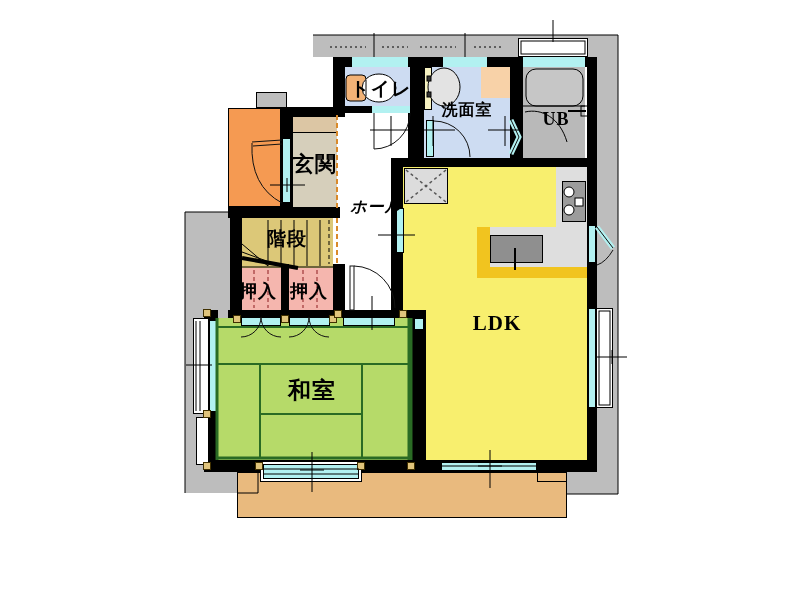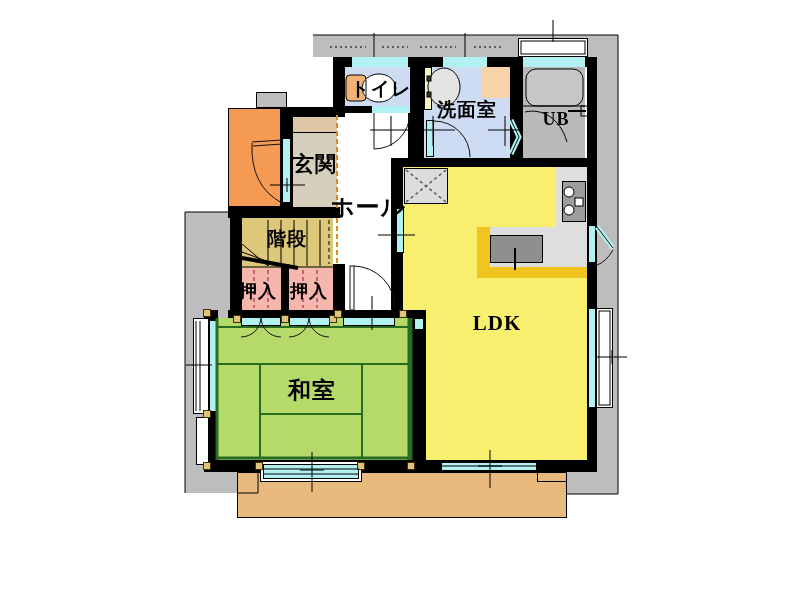--- a/index.html
+++ b/index.html
@@ -251,23 +251,23 @@
       <path d="M312,452 V492"></path>
         <path d="M300,470 H324"></path>
       <path d="M490,450 V488"></path>
         <path d="M478,466 H502"></path>
       <path d="M597,357 H627"></path>
         <path d="M612,350 V364"></path>
     </g>
   </svg>
 
   <div class="lbl" style="left:381px;top:89px;font-size:19px;">トイレ</div>
-  <div class="lbl" style="left:467px;top:110px;font-size:19px;">洗面室</div>
+  <div class="lbl" style="left:467px;top:110px;font-size:16px;">洗面室</div>
   <div class="lbl lbl-serif" style="left:556px;top:109px;font-size:18px;">UB</div>
   <div class="lbl" style="left:315px;top:164px;font-size:21px;">玄関</div>
-  <div class="lbl" style="left:368px;top:207px;font-size:24px;">ホール</div>
+  <div class="lbl" style="left:376px;top:207px;font-size:16px;font-style:italic;">ホール</div>
   <div class="lbl" style="left:287px;top:239px;font-size:19px;">階段</div>
   <div class="lbl" style="left:258px;top:291px;font-size:18px;">押入</div>
   <div class="lbl" style="left:309px;top:291px;font-size:18px;">押入</div>
   <div class="lbl" style="left:312px;top:390px;font-size:23px;">和室</div>
   <div class="lbl lbl-serif" style="left:497px;top:313px;font-size:21px;">LDK</div>
 
 </div>
 
 </body></html>

